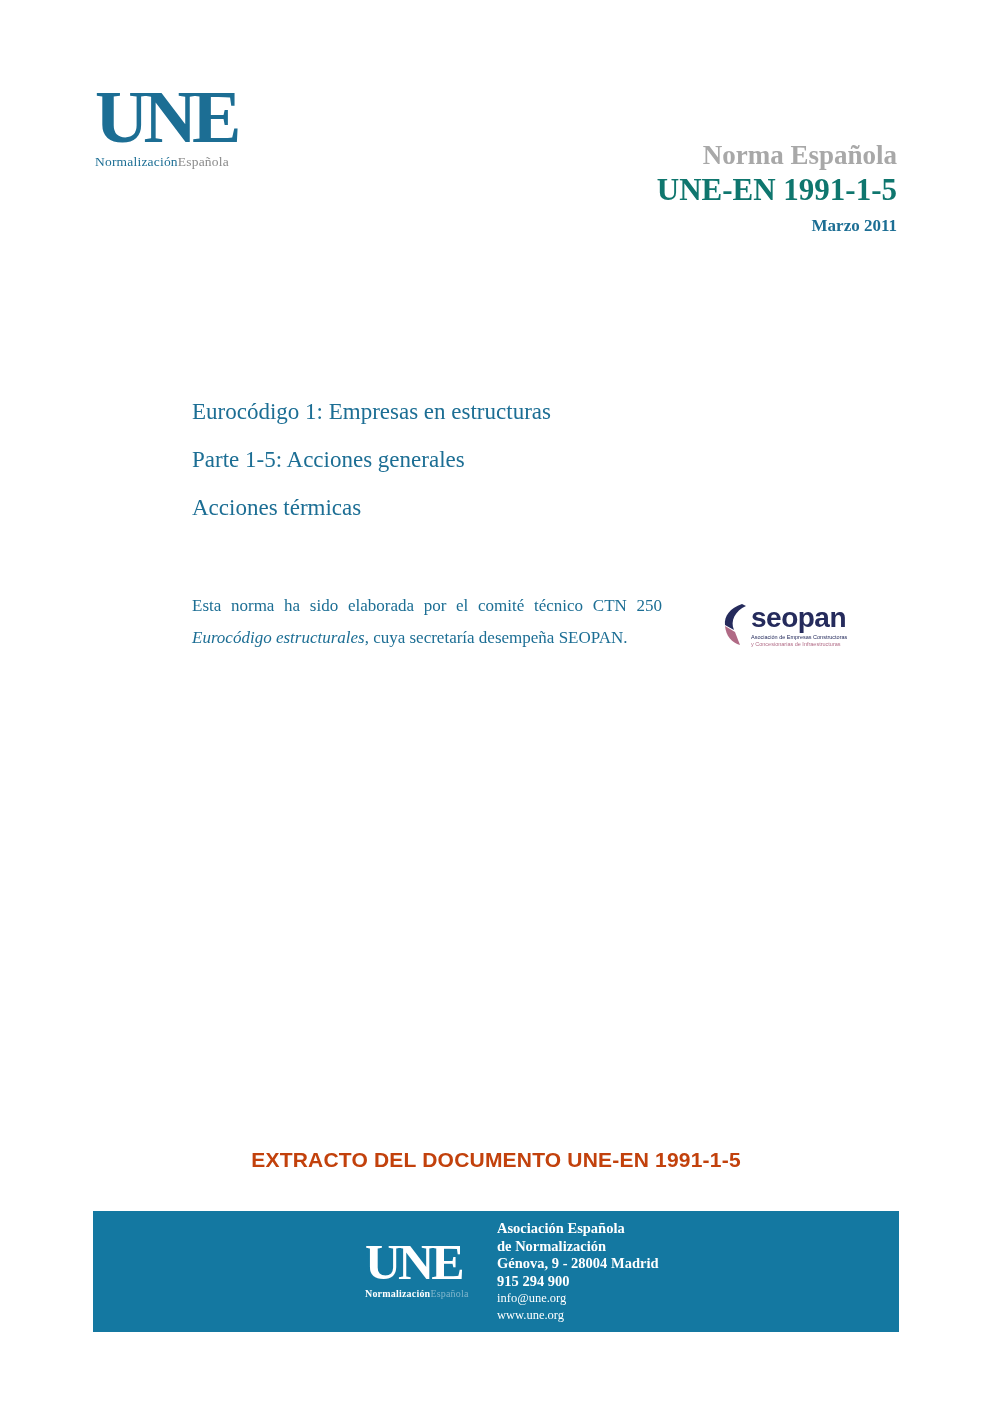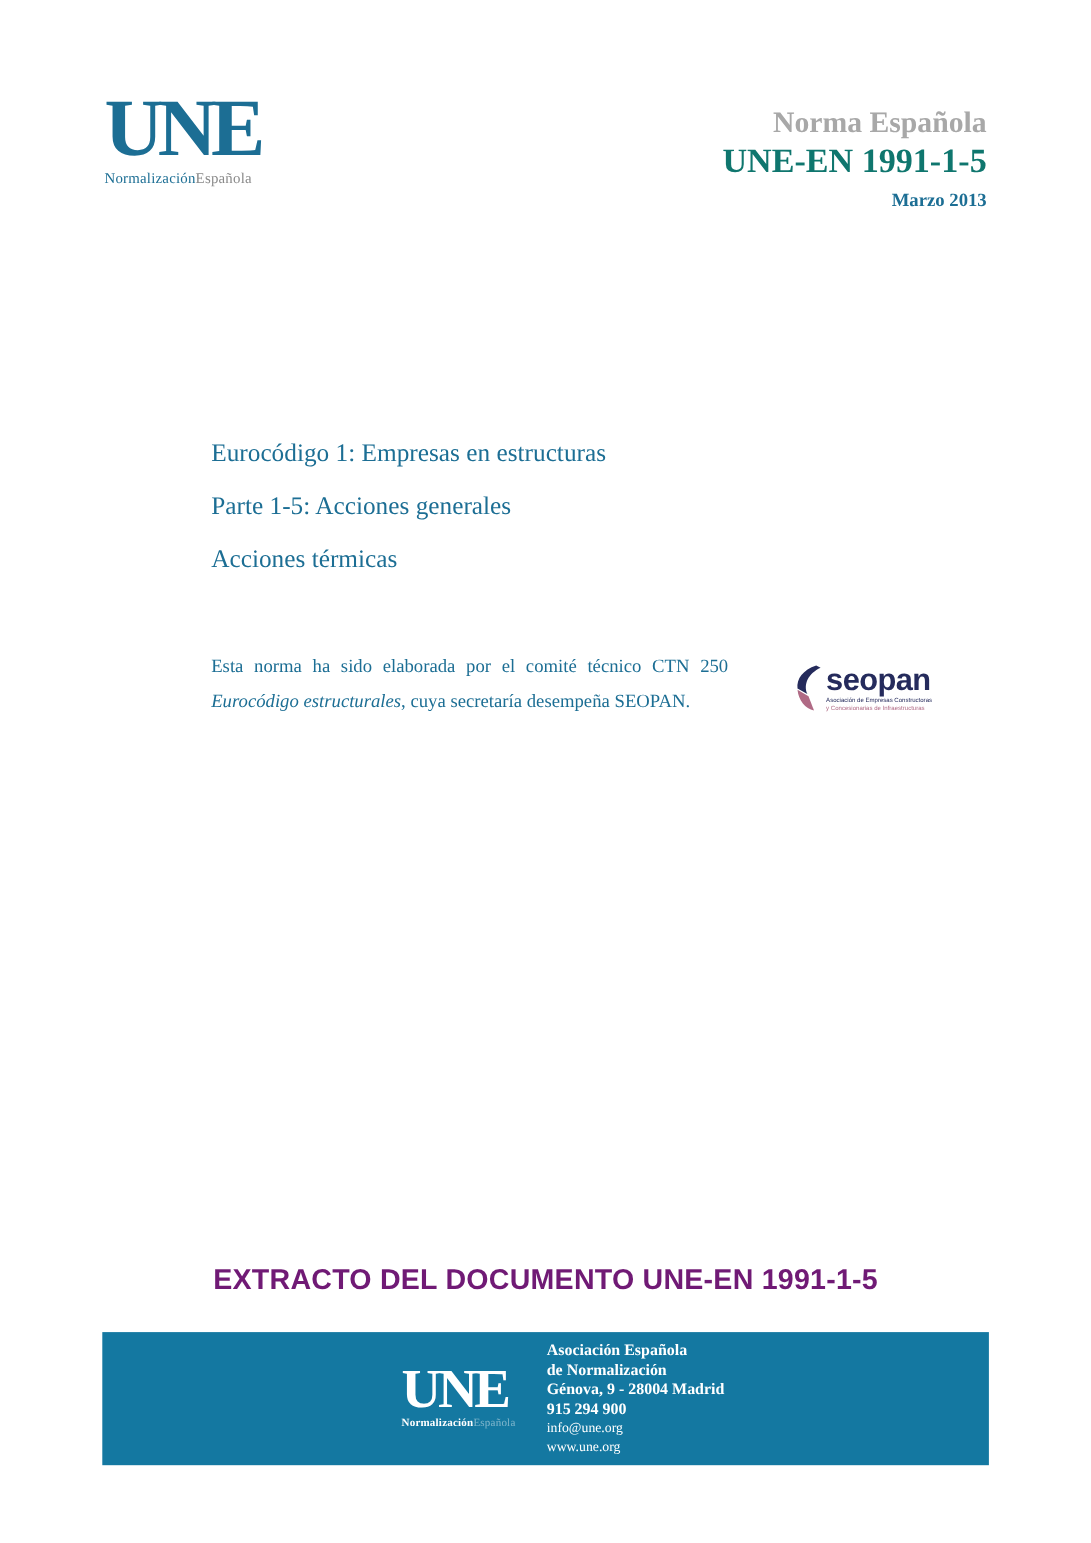--- a/index.html
+++ b/index.html
@@ -44,20 +44,21 @@
     position: absolute;
     right: 95px;
     top: 95px;
     text-align: right;
   }
   .doc-type {
     font-size: 27px;
     font-weight: bold;
     color: #A8A8A8;
     line-height: 1.2;
+    margin-top: 44px;
   }
   .doc-code {
     font-size: 31px;
     font-weight: bold;
     color: #0f766e;
     line-height: 1.25;
   }
   .doc-date {
     font-size: 17px;
     font-weight: bold;
@@ -91,21 +92,21 @@
 
   
   .seopan {
     position: absolute;
     left: 722px;
     top: 603px;
     width: 160px;
   }
   .seopan-row {
     display: flex;
-    align-items: flex-end;
+    align-items: flex-start;
   }
   .seopan-icon { width: 26px; height: 44px; margin-right: 3px; flex: 0 0 auto; }
   .seopan-text { display: flex; flex-direction: column; }
   .seopan-wordmark {
     font-family: "Liberation Sans", sans-serif;
     font-weight: bold;
     font-size: 28px;
     line-height: 30px;
     letter-spacing: -0.5px;
     color: #252B5C;
@@ -121,22 +122,22 @@
 
   
   .extract-notice {
     position: absolute;
     left: 0;
     top: 1148px;
     width: 100%;
     text-align: center;
     font-family: "Liberation Sans", sans-serif;
     font-weight: bold;
-    font-size: 26px;
-    color: #701a75;
+    font-size: 21px;
+    color: #c2410c;
     letter-spacing: 0.2px;
   }
 
   
   .footer-bar {
     position: absolute;
     left: 93px;
     top: 1211px;
     width: 806px;
     height: 121px;
@@ -181,21 +182,21 @@
 <div class="page">
 
   <div class="logo-top">
     <div class="logo-une-word">UNE</div>
     <div class="logo-subtitle"><span class="sub-primary">Normalización</span><span class="sub-secondary">Española</span></div>
   </div>
 
   <div class="header-right">
     <div class="doc-type">Norma Española</div>
     <div class="doc-code">UNE-EN 1991-1-5</div>
-    <div class="doc-date">Marzo 2013</div>
+    <div class="doc-date">Marzo 2011</div>
   </div>
 
   <div class="doc-title">
     <div>Eurocódigo 1: Empresas en estructuras</div>
     <div>Parte 1-5: Acciones generales</div>
     <div>Acciones térmicas</div>
   </div>
 
   <p class="committee"><span>Esta norma ha sido elaborada por el comité técnico CTN 250 </span><span class="italic">Eurocódigo estructurales</span><span>, cuya secretaría desempeña SEOPAN.</span></p>
 

